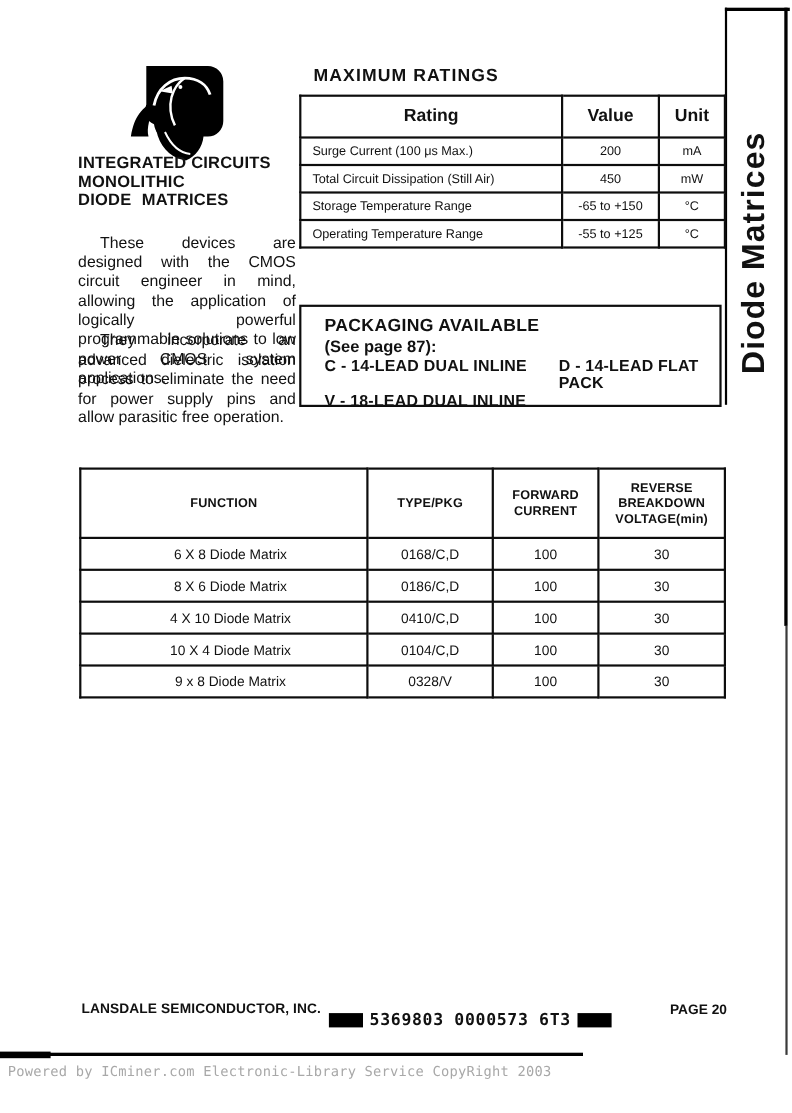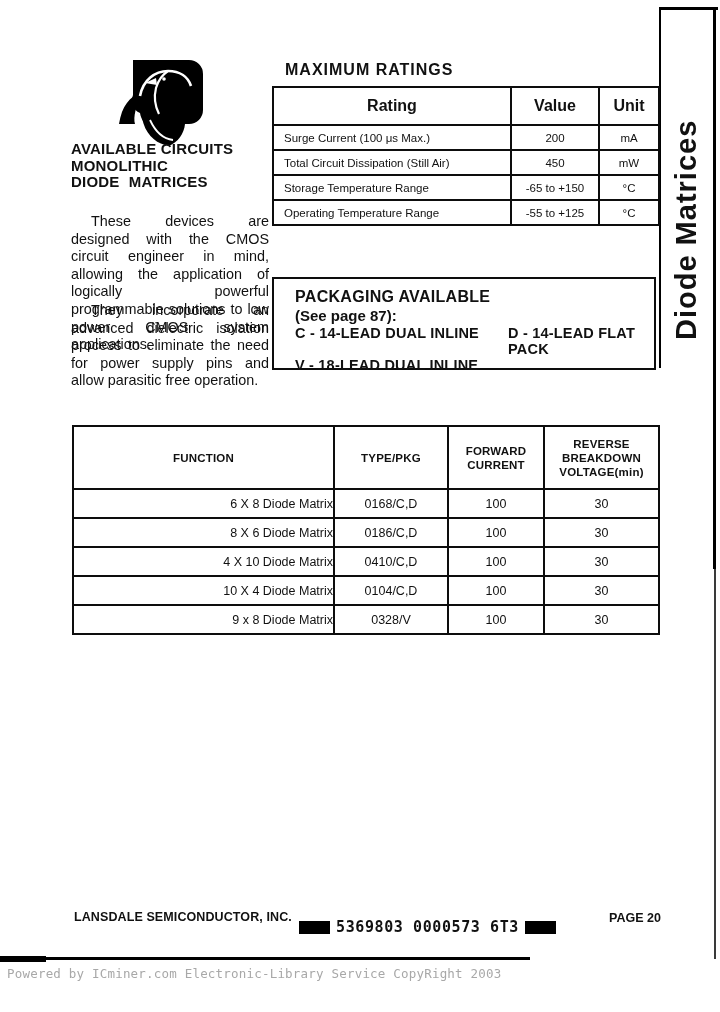--- a/index.html
+++ b/index.html
@@ -68,21 +68,21 @@
   .pkg-c{width:213px;flex:0 0 213px;}
 
   
   .func{
     position:absolute;left:72px;top:425px;width:586px;table-layout:fixed;
   }
   .func th,.func td{border:2px solid #0d0d0d;padding:0;}
   .func th{height:63px;font-size:11.5px;font-weight:bold;text-align:center;line-height:14px;letter-spacing:0.2px;}
   .func th.fn{text-align:center;}
   .func td{height:29px;font-size:12.5px;text-align:center;}
-  .func td.left{text-align:right;padding-left:12px;}
+  .func td.left{text-align:center;padding-left:12px;}
   .fcol-function{width:261px;}
   .fcol-type{width:114px;}
   .fcol-fwd{width:96px;}
   .fcol-rev{width:115px;}
   .func th .thw{display:inline-block;max-width:100px;}
 
   
   .company{position:absolute;left:74px;top:910px;font-size:12.5px;font-weight:bold;letter-spacing:0.1px;}
   .pagenum{position:absolute;left:609px;top:911px;font-size:12.5px;font-weight:bold;}
   .barcode{position:absolute;left:299px;top:918px;display:flex;align-items:center;}
@@ -117,21 +117,21 @@
       <path d="M30,62 C33,77 42,86 53,89 C63,84 69,74 70,62 C57,71 42,70 30,62 Z" fill="#000"></path>
       <path d="M28,40 C31,24 43,15 56,15 C68,15 76,21 79,30" stroke="#fff" stroke-width="2.6" fill="none"></path>
       <path d="M56,15 C50,19 46,25 44,32 C42,40 43,50 47,58" stroke="#fff" stroke-width="2.2" fill="none"></path>
       <path d="M44,22 L33,27 L45,29 Z" fill="#fff"></path>
       <circle cx="52" cy="23" r="1.8" fill="#fff"></circle>
       <path d="M38,64 C44,77 52,83 61,84" stroke="#fff" stroke-width="1.8" fill="none"></path>
     </svg>
   </div>
 
   <div class="brand">
-    <div class="b1">AVAILABLE CIRCUITS</div>
+    <div class="b1">INTEGRATED CIRCUITS</div>
     <div class="b2">MONOLITHIC</div>
     <div class="b2 spread">DIODE MATRICES</div>
   </div>
 
   <p class="intro" id="para1">These devices are designed with the CMOS circuit engineer in mind, allowing the application of logically powerful programmable solutions to low power CMOS system applications.</p>
   <p class="intro" id="para2">They incorporate an advanced dielectric isolation process to eliminate the need for power supply pins and allow parasitic free operation.</p>
 
   <div class="mr-title">MAXIMUM RATINGS</div>
   <table class="ratings">
     <colgroup>

